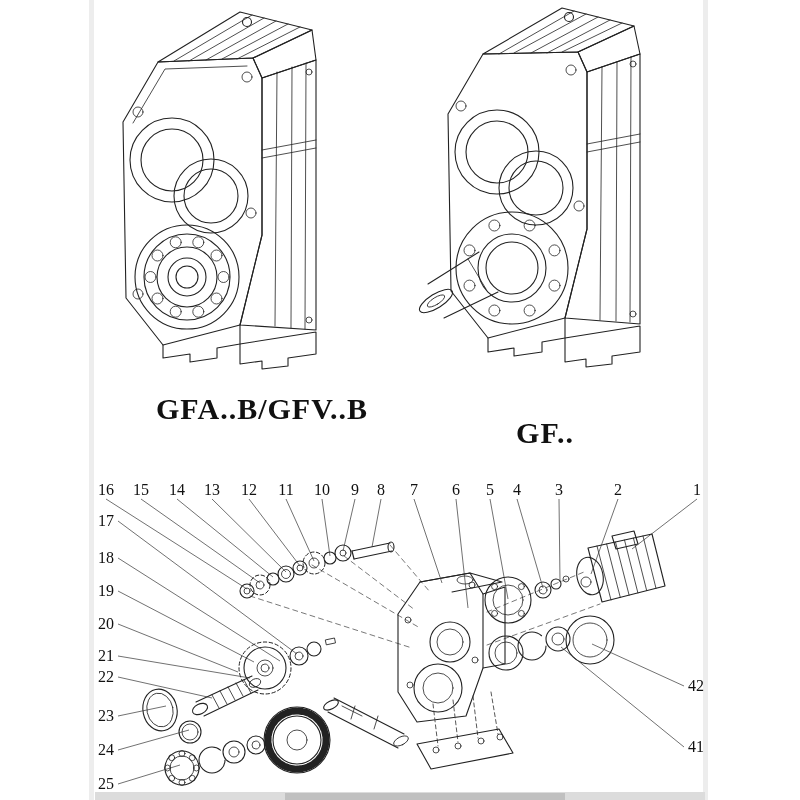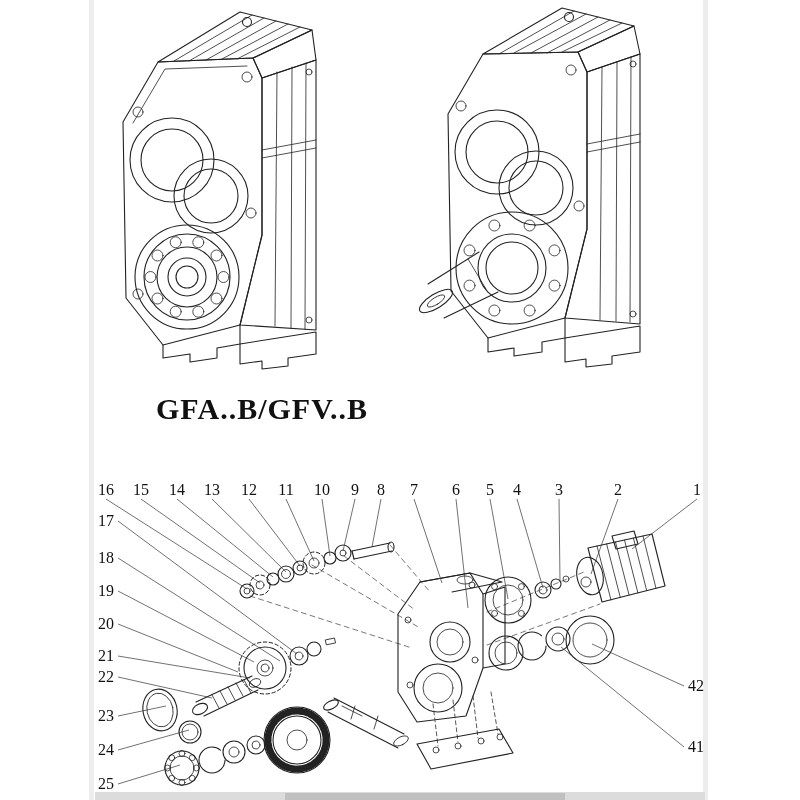--- a/index.html
+++ b/index.html
@@ -353,13 +353,14 @@
         <line x1="118" y1="784" x2="180" y2="765" class="leader"></line>
         <text x="106" y="789" class="callout">25</text>
         <line x1="684" y1="686" x2="592" y2="644" class="leader"></line>
         <text x="696" y="691" class="callout">42</text>
         <line x1="684" y1="747" x2="561" y2="647" class="leader"></line>
         <text x="696" y="752" class="callout">41</text>
       </g>
   </svg>
 
   <div class="caption cap-left">GFA..B/GFV..B</div>
+  <div class="caption cap-right">GF..</div>
 </div>
 
 </body></html>

